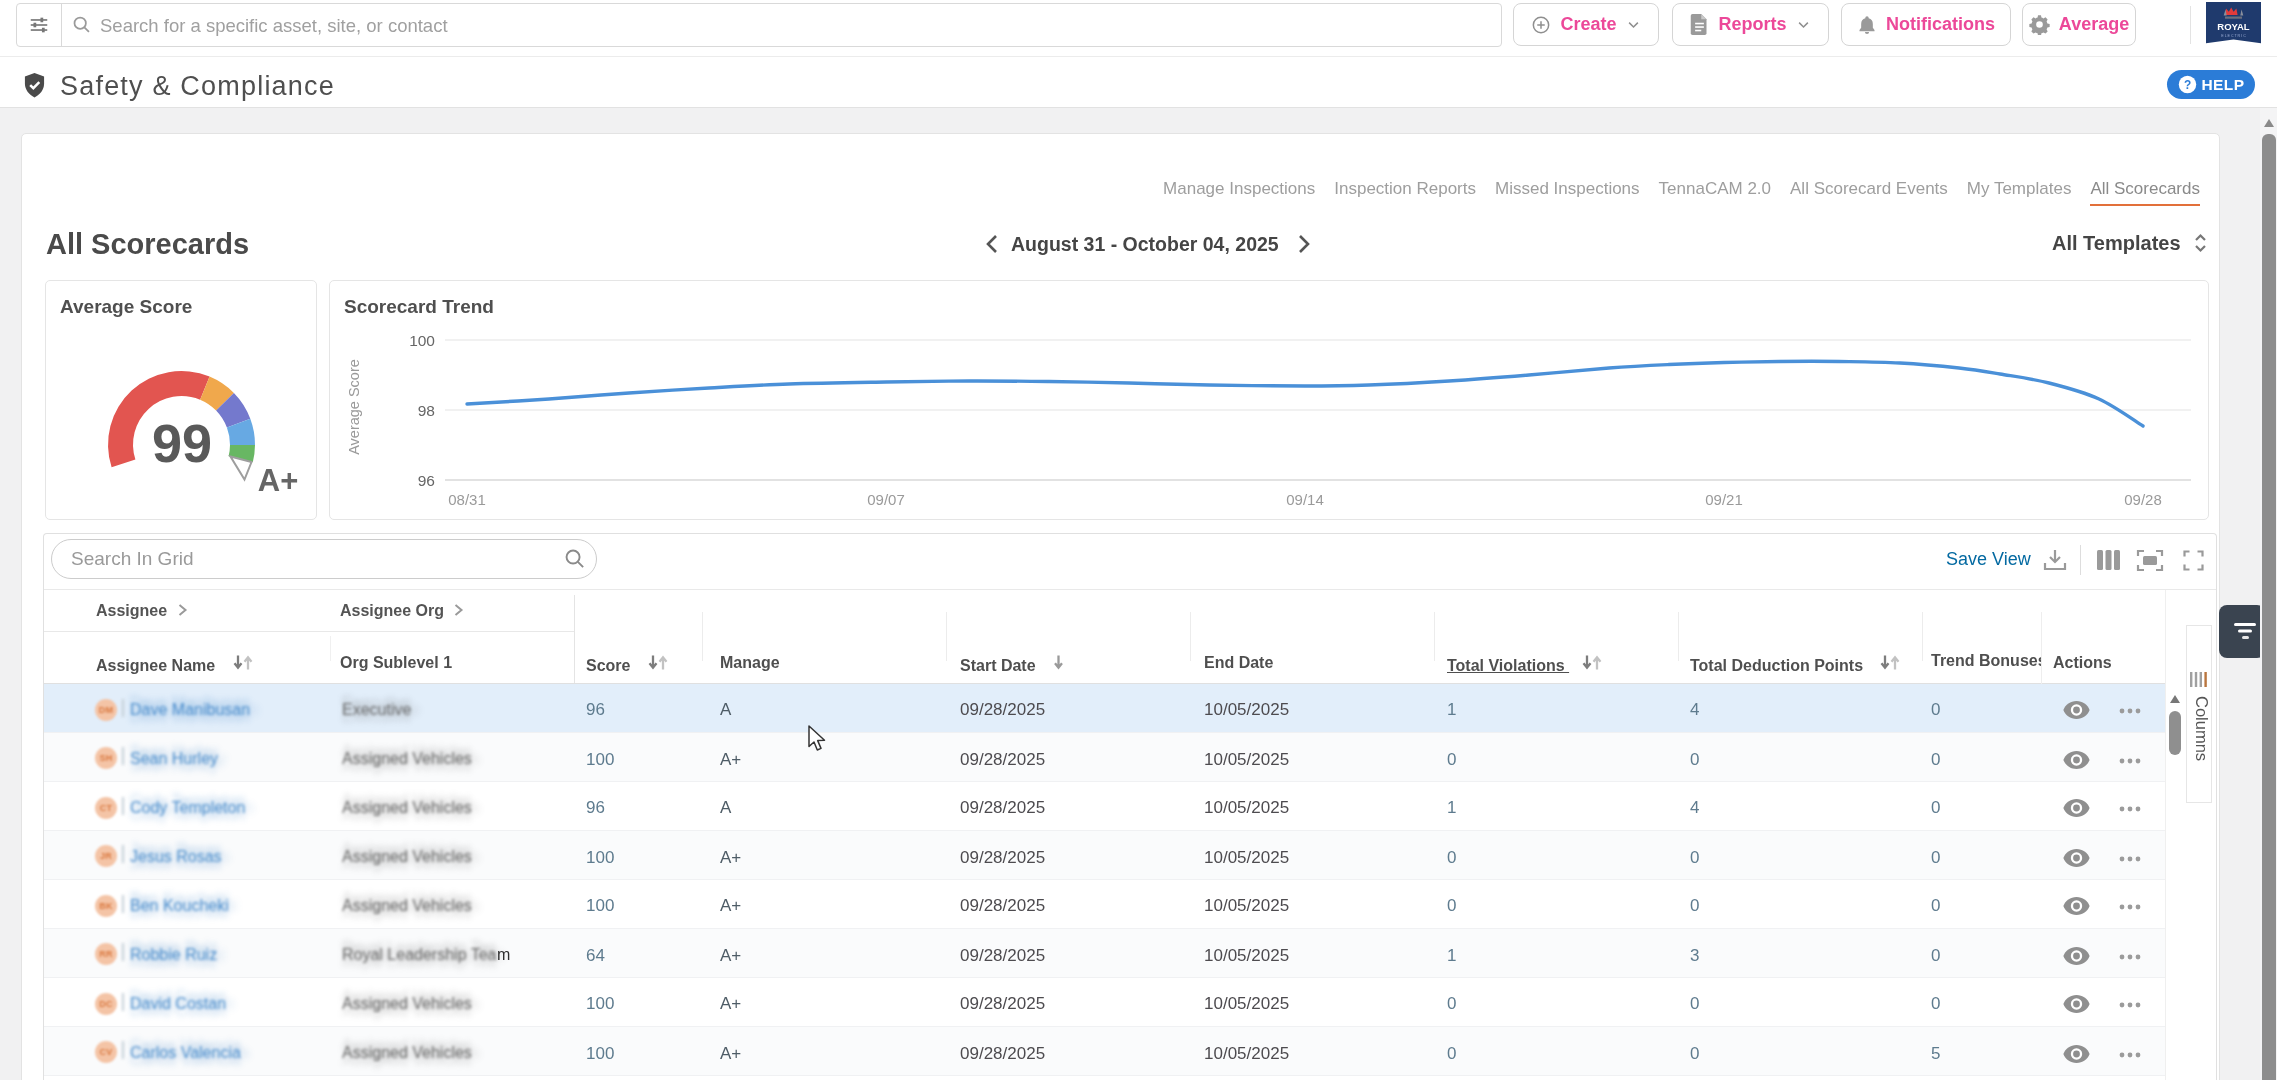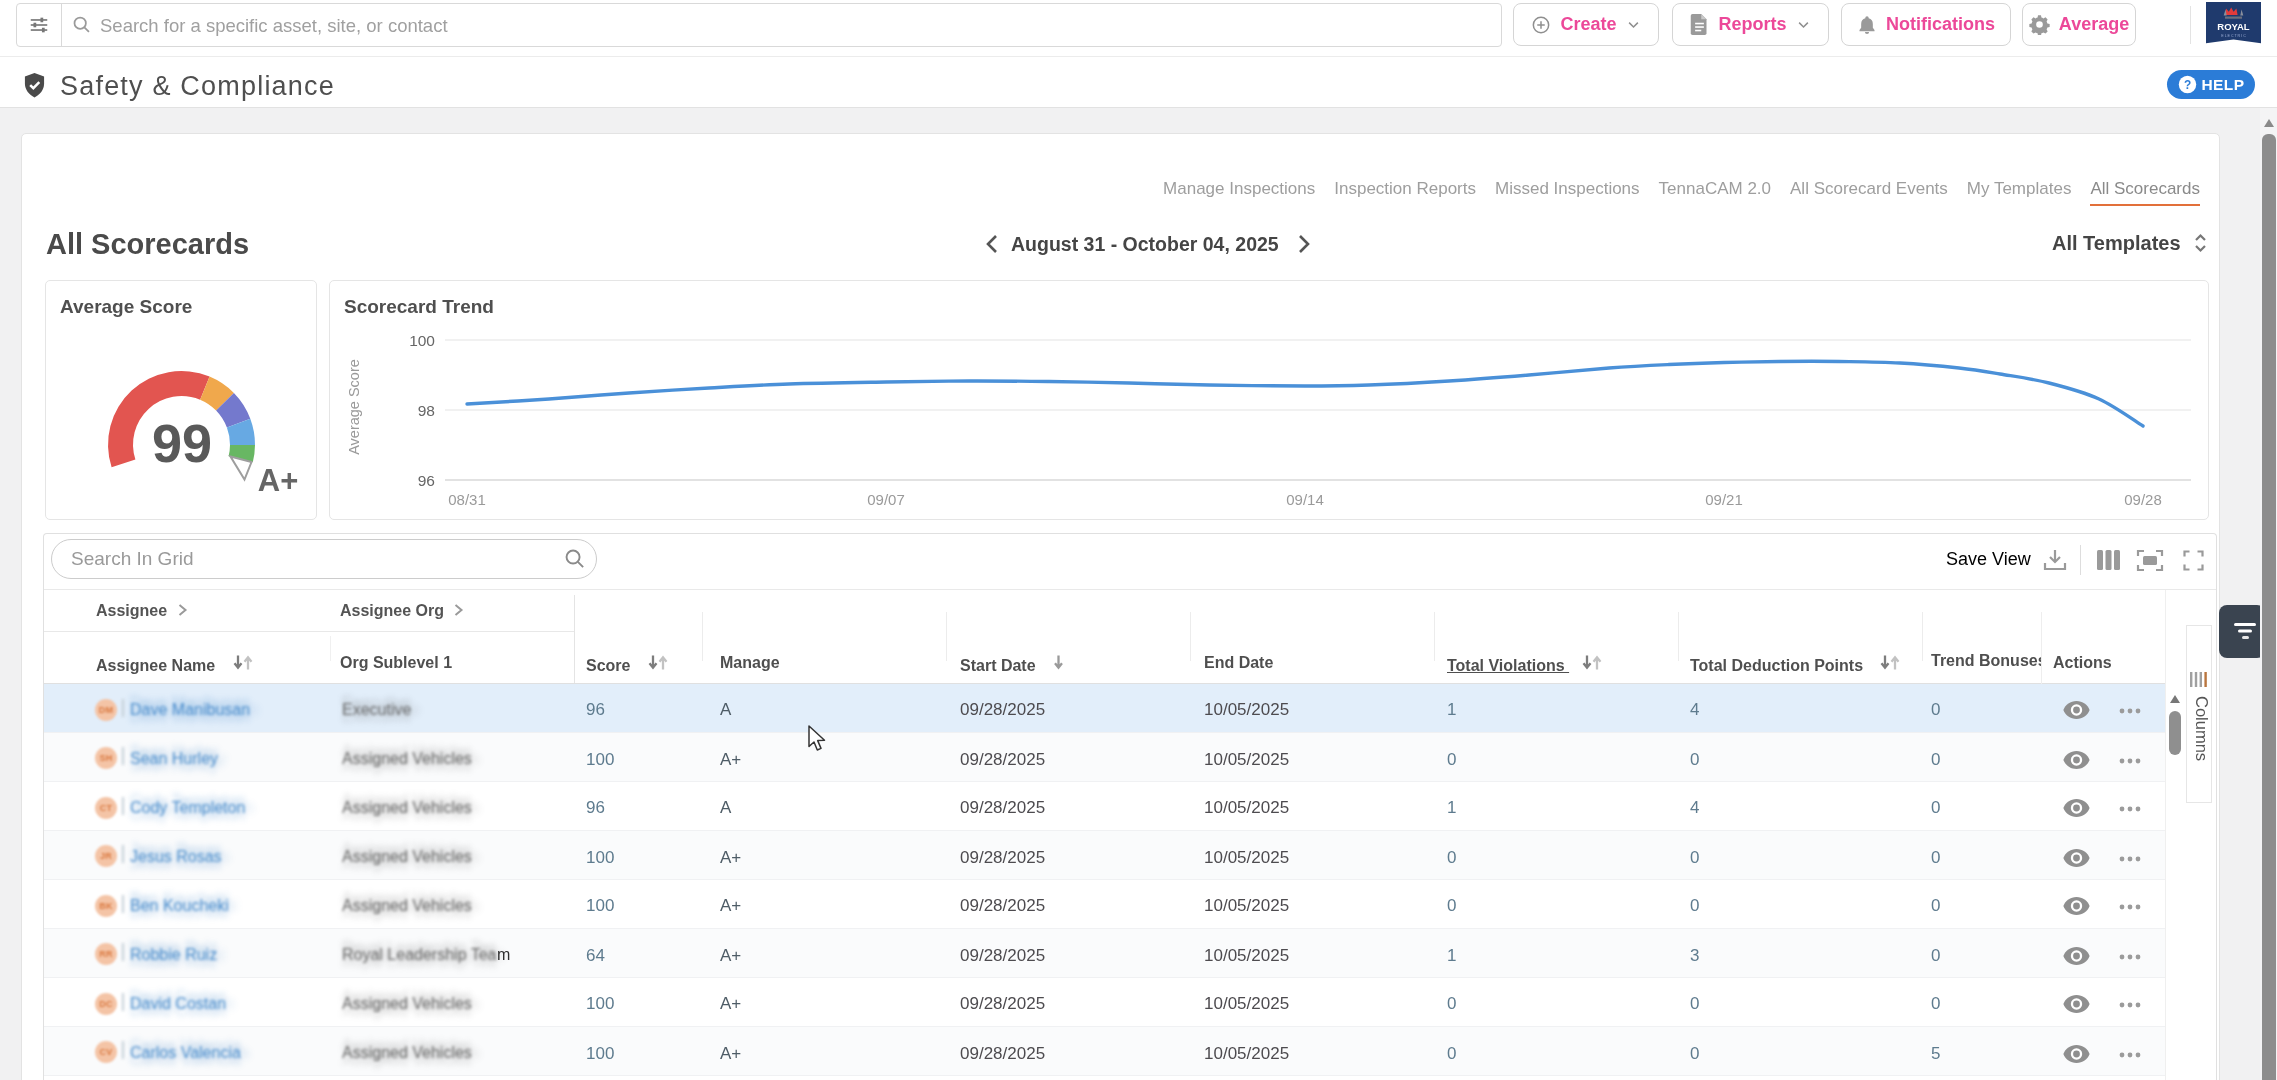--- a/index.html
+++ b/index.html
@@ -165,21 +165,21 @@
 </svg>
 
 <div class="abs" style="left:43px;top:533px;width:2174px;height:547px;background:#fff;border:1px solid #e0e0e0;border-bottom:none;border-radius:4px 4px 0 0;"></div>
     <div class="abs" style="left:44px;top:589px;width:2172px;height:1px;background:#e9e9e9;"></div>
 <div class="abs" style="left:51px;top:539px;width:546px;height:40px;border:1px solid #ccc;border-radius:20px;background:#fff;"></div>
 <div class="abs" style="left:71px;top:548px;font-size:19px;color:#9a9a9a;">Search In Grid</div>
 <div class="abs" style="left:563px;top:547px;"><svg width="23" height="23" viewBox="0 0 24 24" fill="none" stroke="#8a8a8a" stroke-width="2">
         <circle cx="10.5" cy="10.5" r="6.8"></circle>
         <line x1="15.5" y1="15.5" x2="21" y2="21"></line>
       </svg></div>
-<div class="abs" style="left:1946px;top:549px;font-size:18px;font-weight:400;color:#000000;">Save View</div>
+<div class="abs" style="left:1946px;top:549px;font-size:18px;font-weight:400;color:#0369a1;">Save View</div>
 <div class="abs" style="left:2042px;top:548px;"><svg width="26" height="24" viewBox="0 0 26 24" fill="none" stroke="#9a9a9a" stroke-width="2.2">
         <line x1="13" y1="2" x2="13" y2="13"></line>
         <polyline points="8,9 13,14 18,9"></polyline>
         <polyline points="3,15 3,21 23,21 23,15"></polyline>
       </svg></div>
 <div class="abs" style="left:2080px;top:545px;width:1px;height:30px;background:#ddd;"></div>
 <div class="abs" style="left:2096px;top:549px;"><svg width="25" height="22" viewBox="0 0 25 22" fill="#9a9a9a">
         <rect x="1" y="1" width="6" height="20" rx="1.5"></rect>
         <rect x="9.5" y="1" width="6" height="20" rx="1.5"></rect>
         <rect x="18" y="1" width="6" height="20" rx="1.5"></rect>

